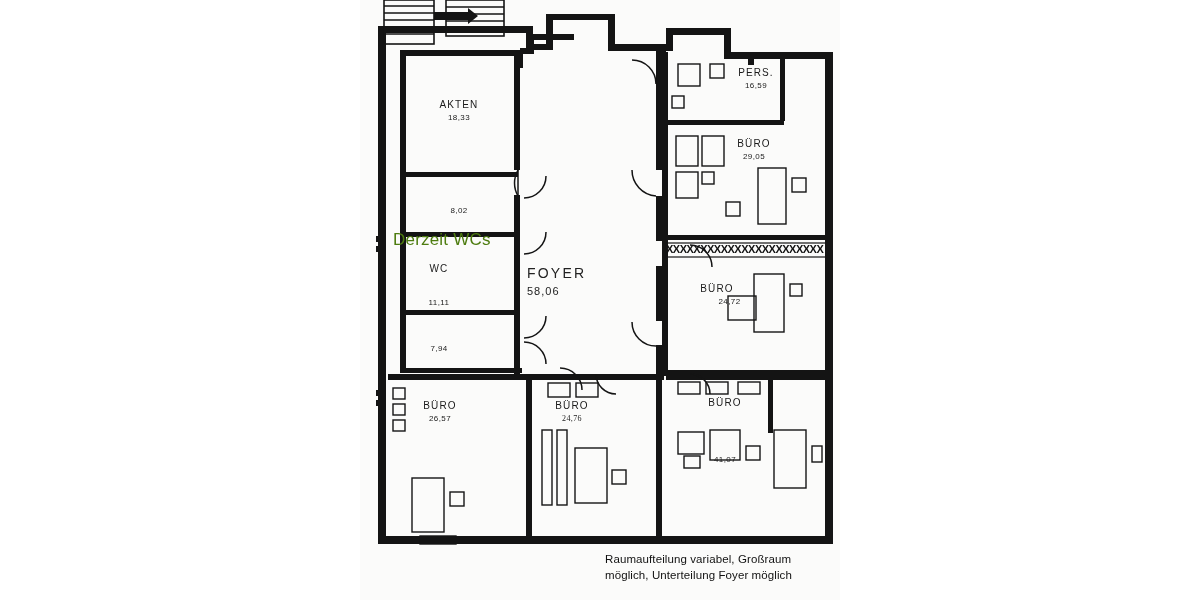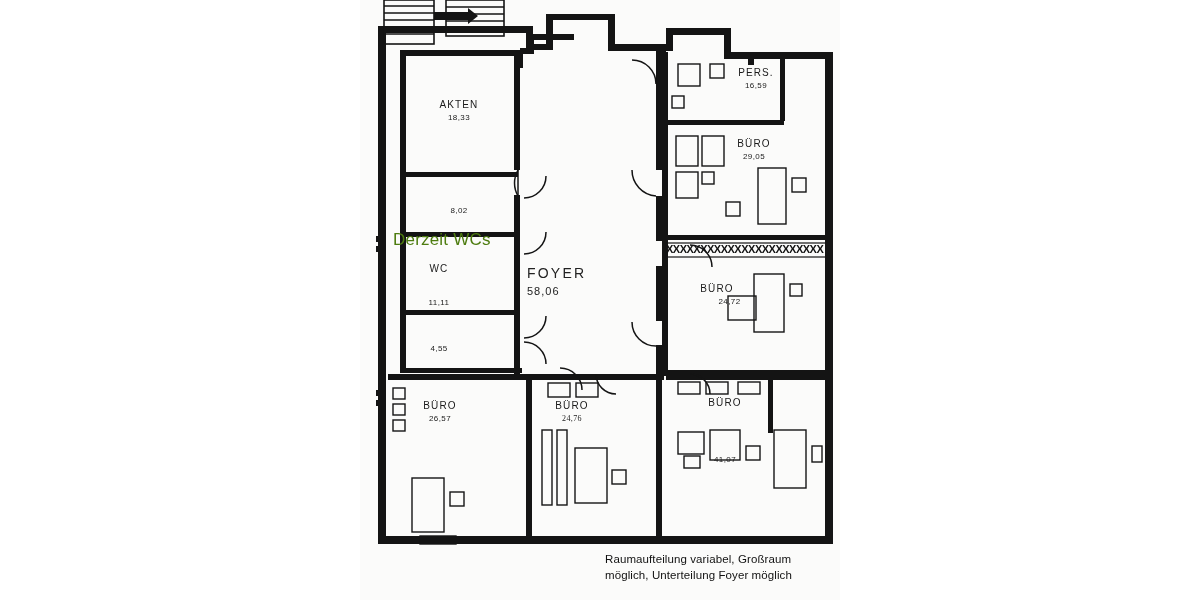--- a/index.html
+++ b/index.html
@@ -248,21 +248,21 @@
     <div class="hatch-band" style="left:306px; top:243px; width:160px;">XXXXXXXXXXXXXXXXXXXXXXX</div>
 
     <div class="lbl center room-name" style="left:99px; top:99px;">AKTEN</div>
     <div class="lbl center room-area" style="left:99px; top:113px;">18,33</div>
 
     <div class="lbl center room-area" style="left:99px; top:206px;">8,02</div>
 
     <div class="lbl center room-name" style="left:79px; top:263px;">WC</div>
     <div class="lbl center room-area" style="left:79px; top:277px;margin-top:21px;">11,11</div>
 
-    <div class="lbl center room-area" style="left:79px; top:344px;">4,55</div>
+    <div class="lbl center room-area" style="left:79px; top:344px;">7,94</div>
 
     <div class="lbl foyer-name" style="left:167px; top:265px;">FOYER</div>
     <div class="lbl foyer-area" style="left:167px; top:285px;">58,06</div>
 
     <div class="lbl center room-name" style="left:396px; top:67px;">PERS.</div>
     <div class="lbl center room-area" style="left:396px; top:81px;">16,59</div>
 
     <div class="lbl center room-name" style="left:394px; top:138px;">BÜRO</div>
     <div class="lbl center room-area" style="left:394px; top:152px;">29,05</div>
 

